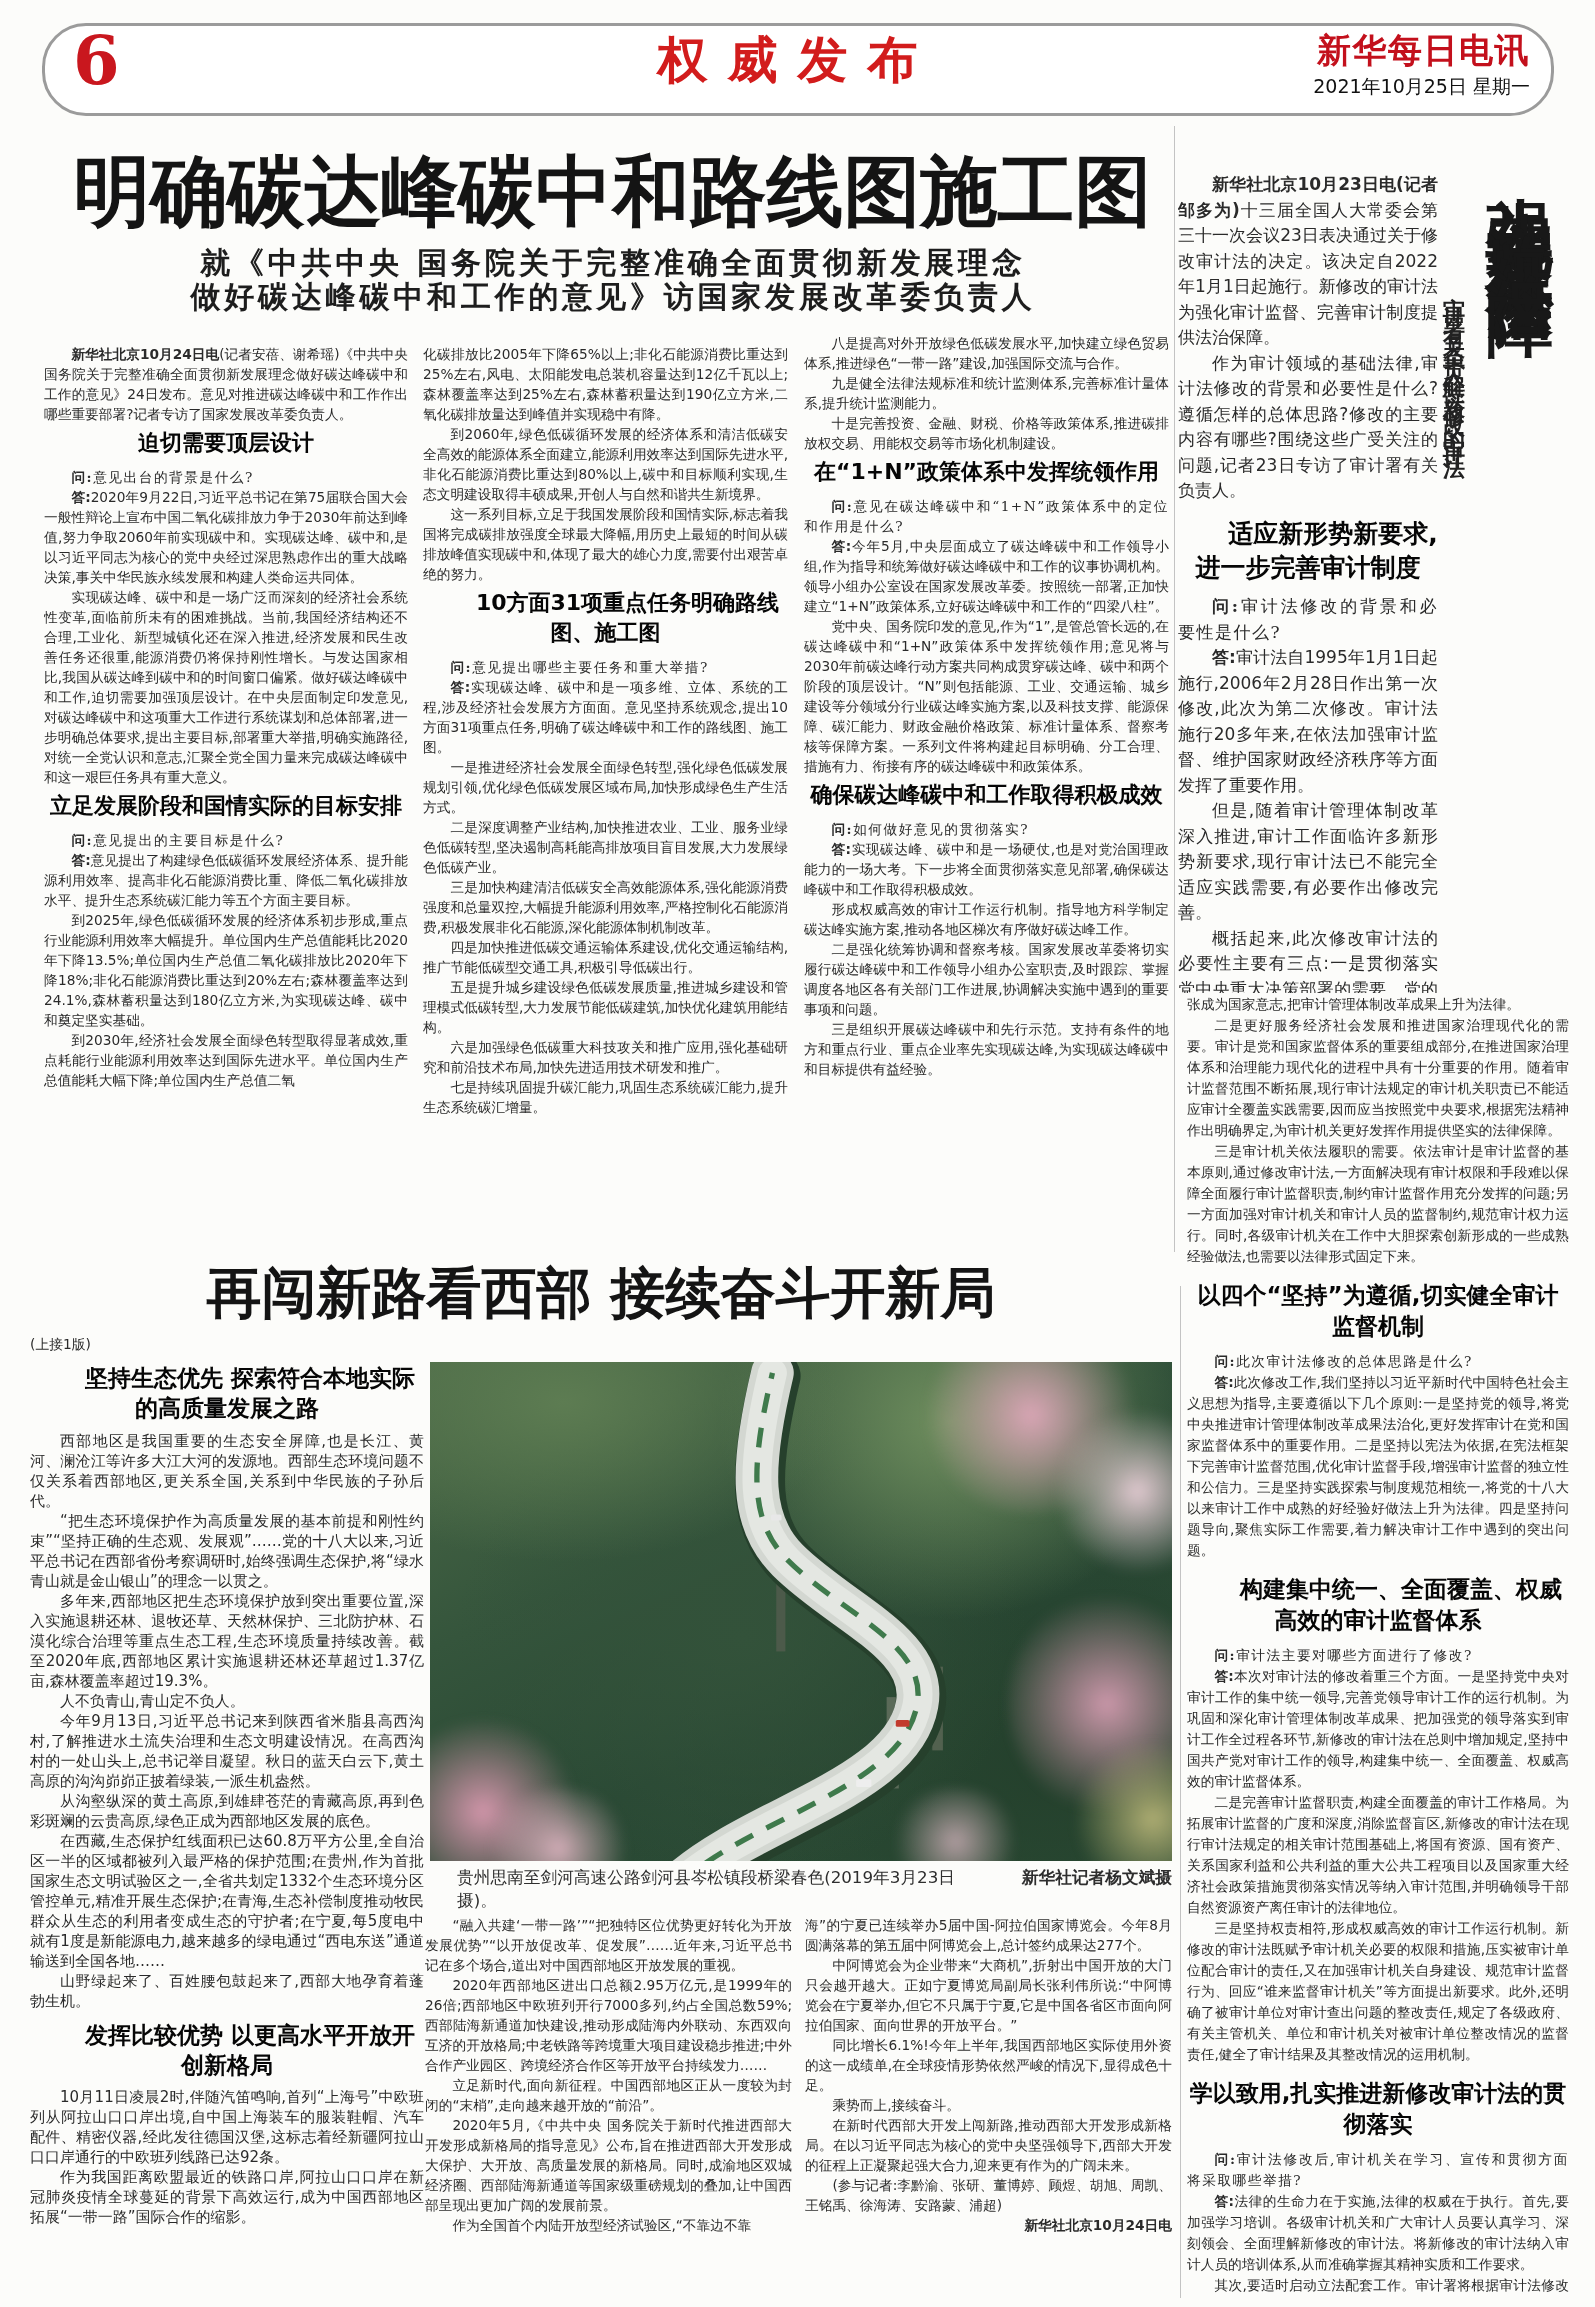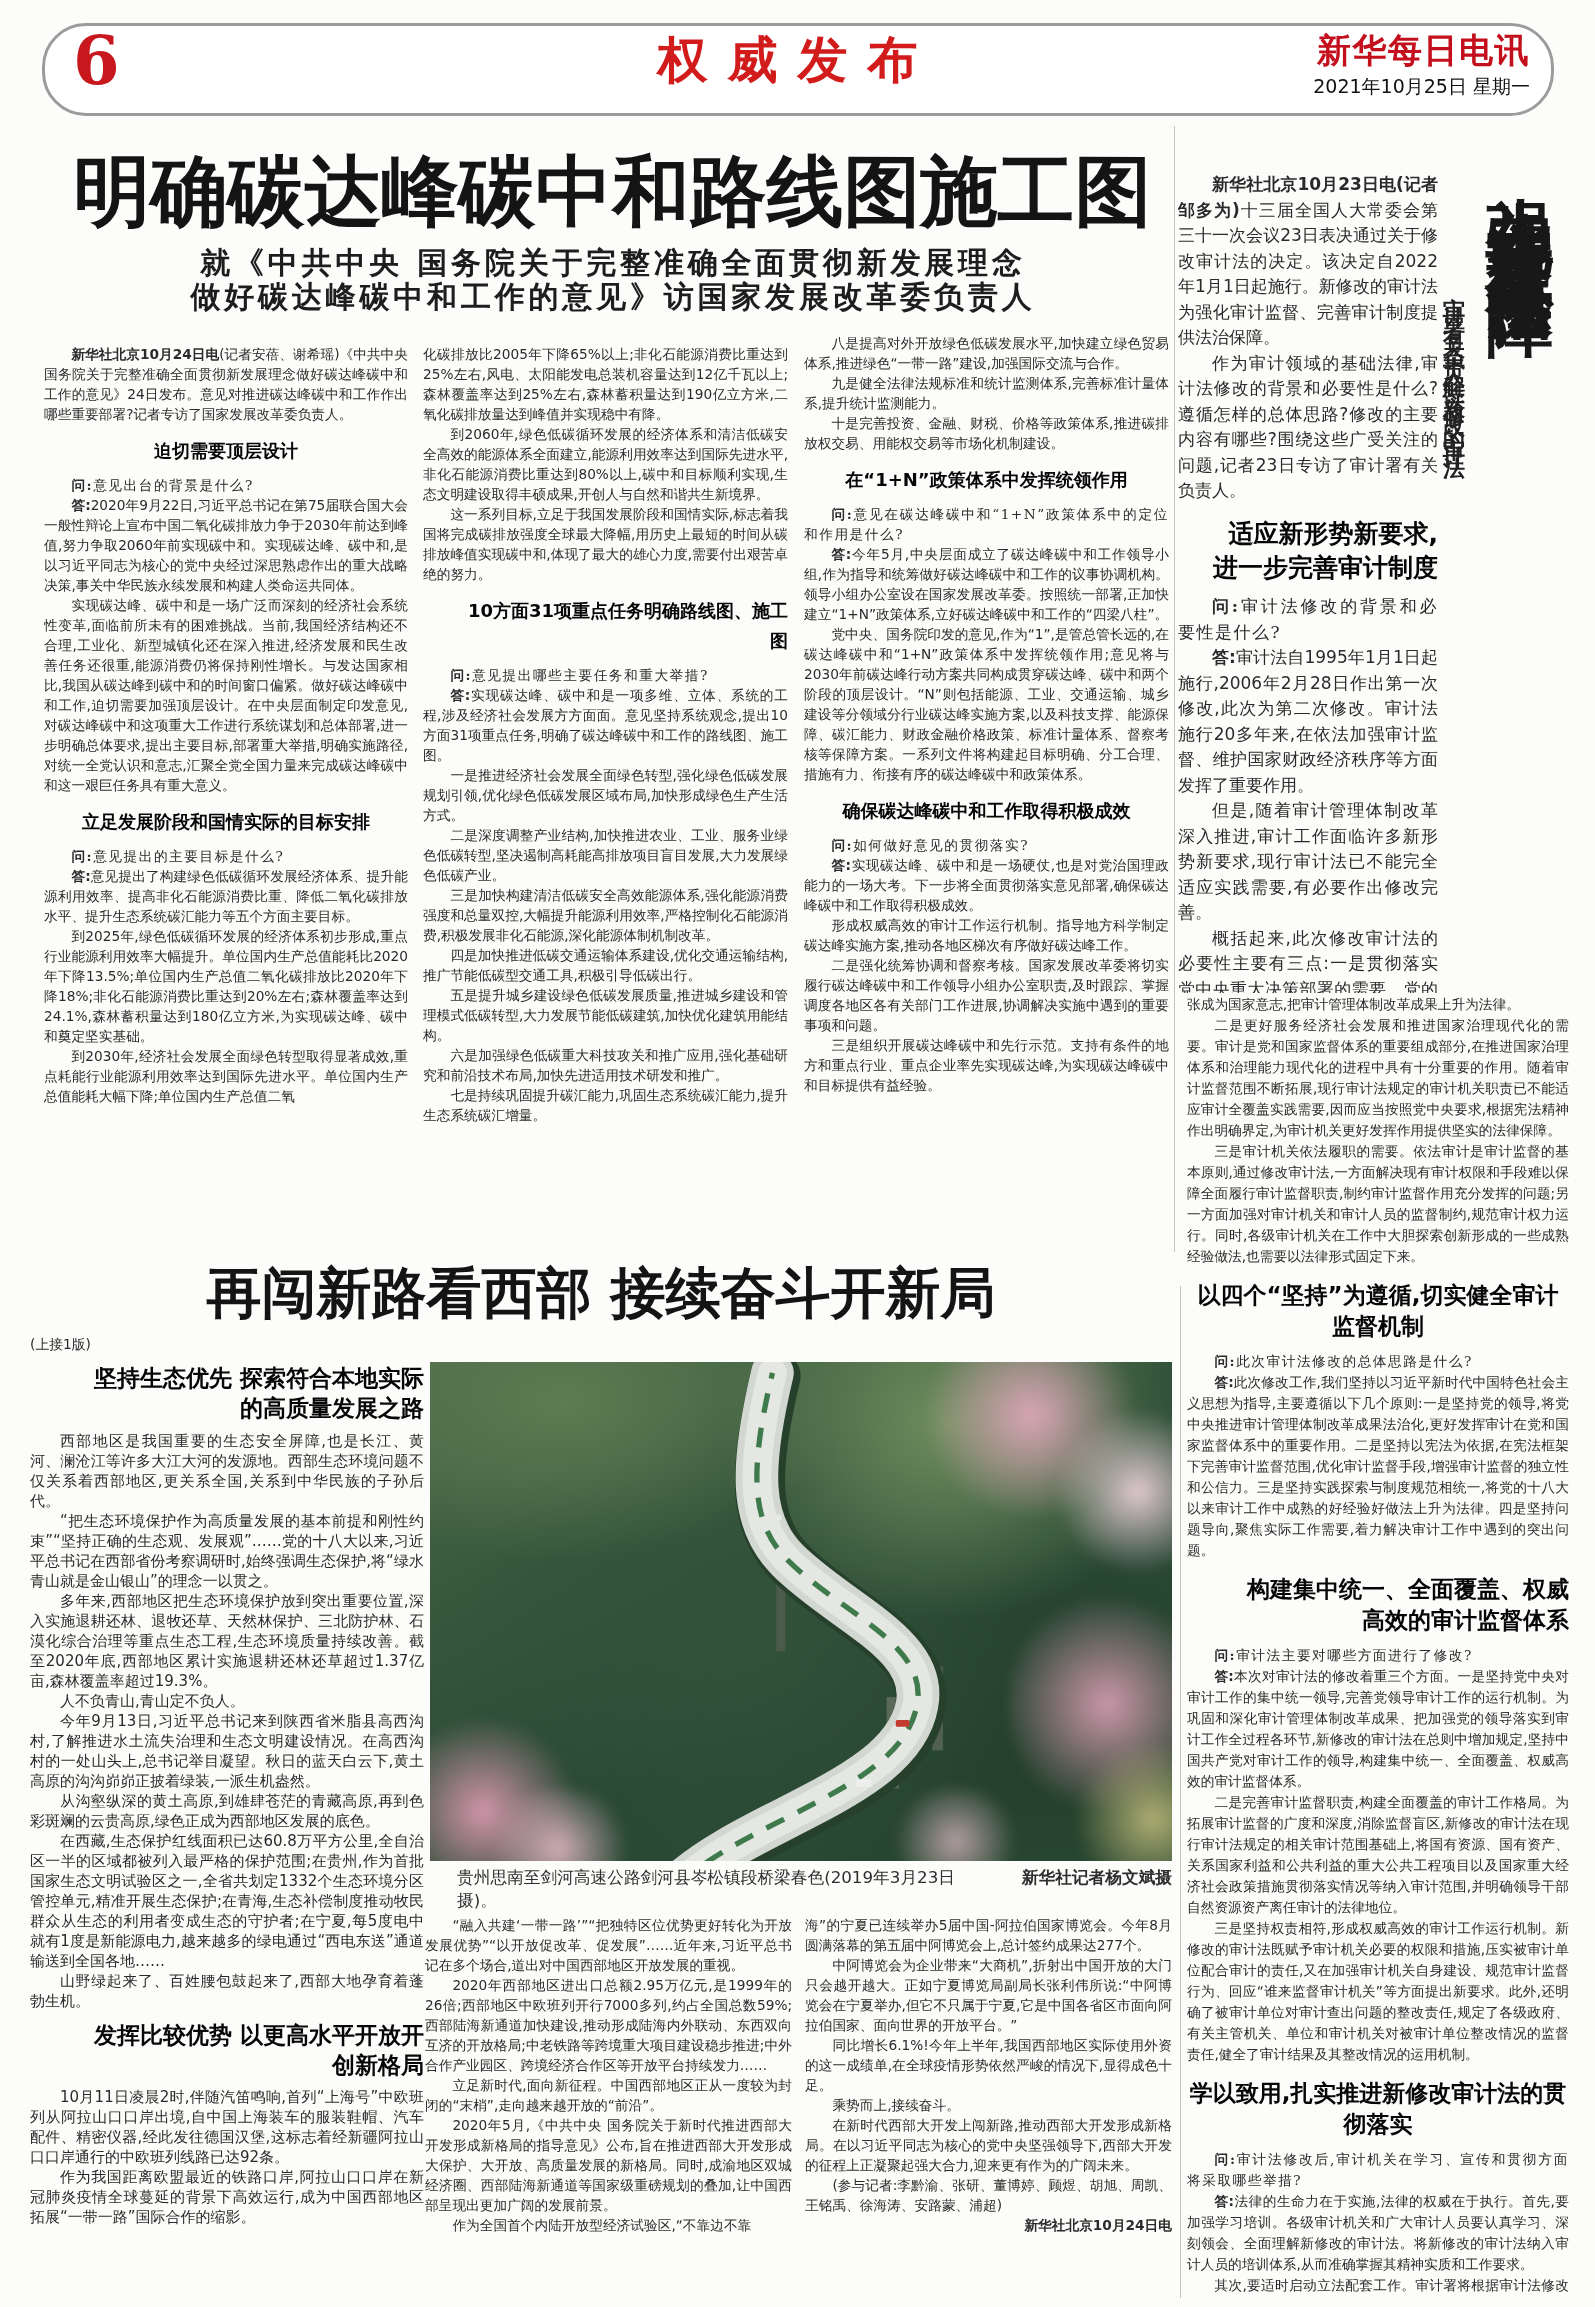--- a/index.html
+++ b/index.html
@@ -28,26 +28,26 @@
   
   .col{position:absolute;text-align:justify;overflow:hidden;}
   .tx{margin:0;}
   .p{text-indent:2em;}
   .pc{text-indent:0;}
   .note{text-indent:0;font-size:0.92em;}
   .q{text-indent:2em;font-family:"DejaVu Serif",serif;letter-spacing:1.5px;}
   .q .lead,.p .lead{font-weight:bold;}
   .sub{font-weight:bold;text-align:center;text-indent:0;color:#060606;
        font-family:"DejaVu Sans",sans-serif;}
-  .subl{font-weight:bold;text-align:right;text-indent:2em;color:#060606;
+  .subl{font-weight:bold;text-align:center;text-indent:2em;color:#060606;
        font-family:"DejaVu Sans",sans-serif;}
   .dateline{text-align:right;font-weight:bold;text-indent:0;}
   
   .cbody{font-size:13.7px;line-height:20px;}
-  .cbody .sub,.cbody .subl{font-size:18px;line-height:30px;margin:12px 0 9px;}
+  .cbody .sub,.cbody .subl{font-size:22px;line-height:30px;margin:4px 0 9px;}
   #c-col1{left:44px;top:344px;width:364px;height:910px;}
   #c-col2{left:423px;top:344px;width:365px;height:910px;}
   #c-col3{left:804px;top:333px;width:365px;height:921px;}
   
   #a-col1{left:1178px;top:172px;width:260px;height:821px;font-size:17px;line-height:25.5px;}
   #a-col1 .subl{font-size:25px;line-height:34px;margin:13.7px 0 9px;}
   #a-wide{left:1187px;top:994px;width:382px;height:1303px;font-size:13.7px;line-height:21px;}
   #a-wide .sub,#a-wide .subl{font-size:23px;line-height:31px;margin:13px 0 9px;}
   .v-headline{position:absolute;left:1475px;top:143px;height:967px;writing-mode:vertical-rl;
       font-size:67px;font-weight:900;letter-spacing:7.6px;color:#181818;

